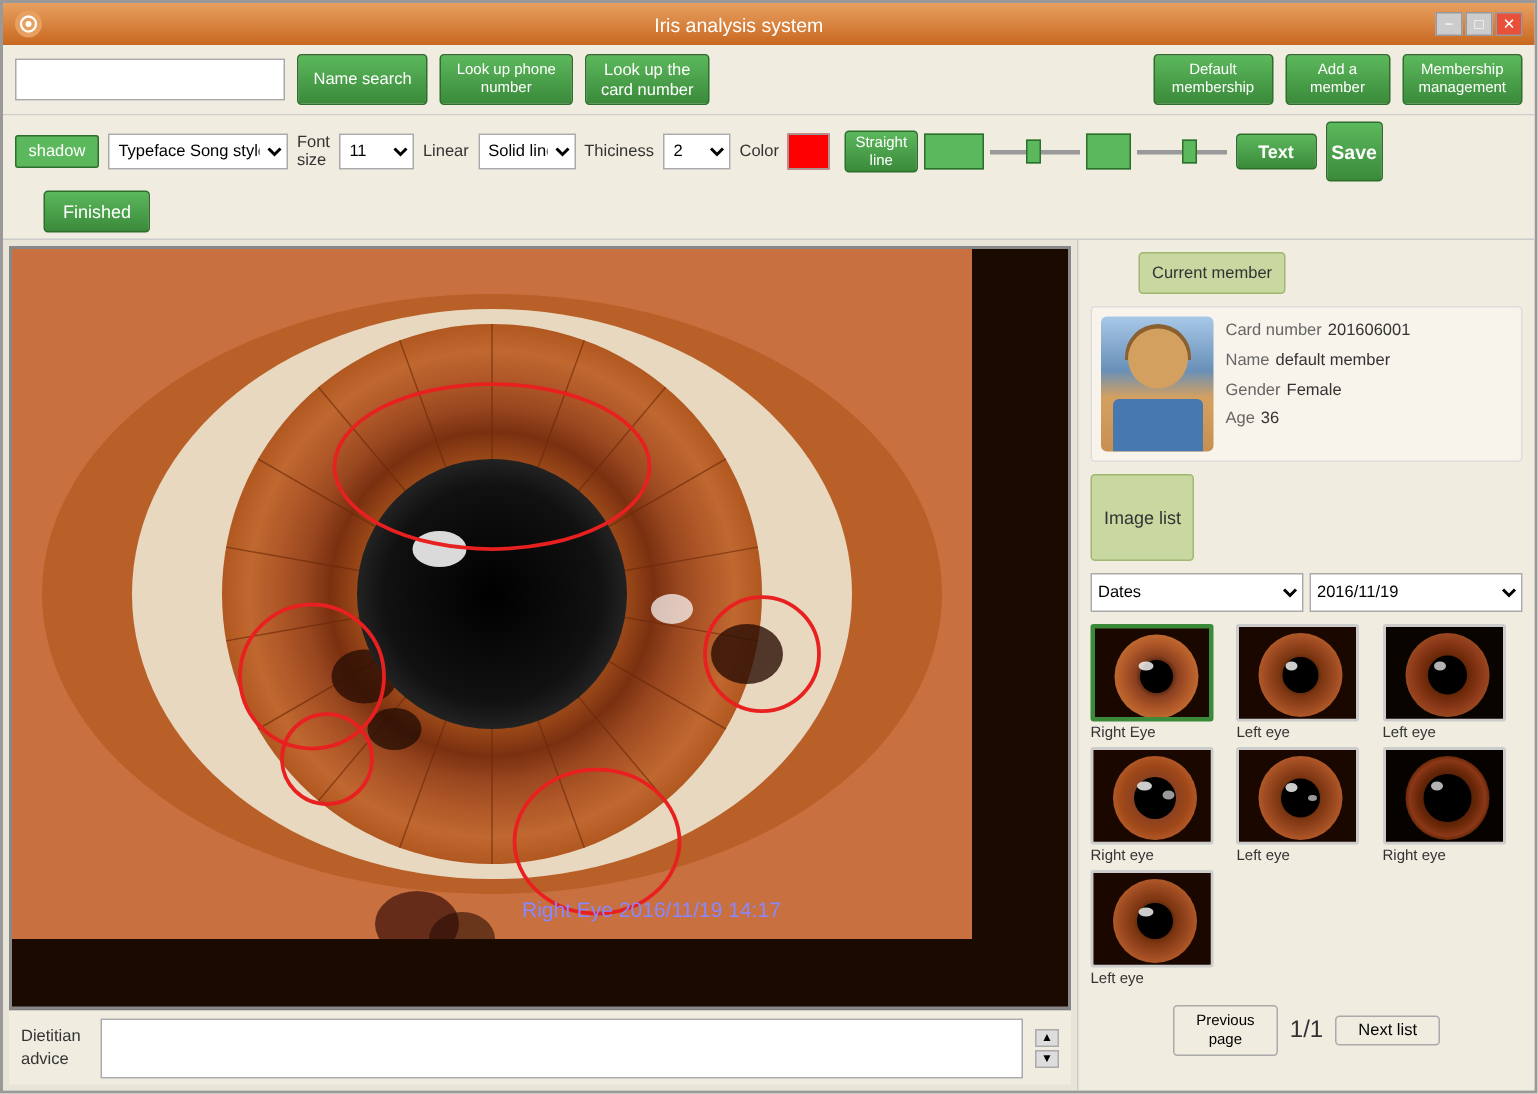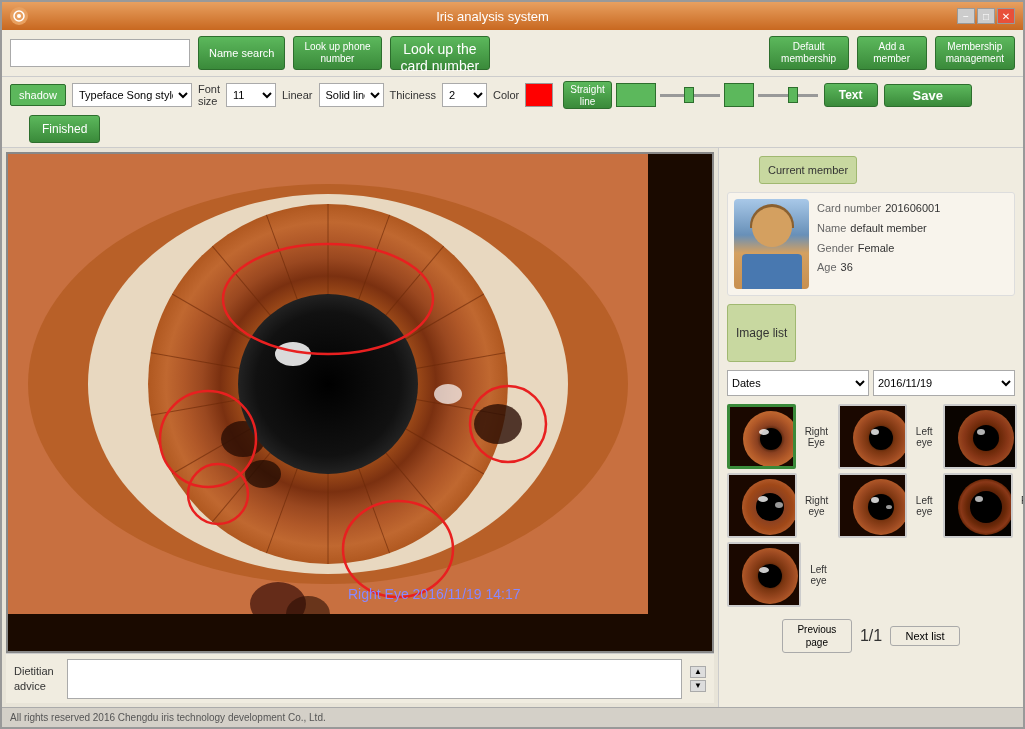--- a/index.html
+++ b/index.html
@@ -26,21 +26,21 @@
     .toolbar-label { font-size: 11px; color: #333; white-space: nowrap; }
     .toolbar-select { height: 24px; border: 1px solid #aaa; background: white; font-size: 11px; padding: 1px 2px; }
     .toolbar-btn-small { background: linear-gradient(to bottom, #5cb85c, #3a8a3a); color: white; border: 1px solid #2d6e2d; padding: 2px 8px; border-radius: 3px; cursor: pointer; font-size: 11px; height: 24px; }
     .shadow-box { background: #5cb85c; color: white; border: 1px solid #2d6e2d; padding: 2px 8px; border-radius: 2px; font-size: 11px; height: 22px; display: flex; align-items: center; }
     .color-box { width: 28px; height: 24px; background: red; border: 1px solid #999; cursor: pointer; }
     .line-btn { background: #5cb85c; border: 1px solid #2d6e2d; width: 40px; height: 24px; cursor: pointer; }
     .slider-line { width: 60px; height: 24px; display: flex; align-items: center; position: relative; }
     .slider-track { width: 100%; height: 3px; background: #999; position: relative; }
     .slider-handle { width: 10px; height: 16px; background: #5cb85c; border: 1px solid #2d6e2d; position: absolute; top: -7px; left: 40%; cursor: pointer; }
     .text-btn { background: linear-gradient(to bottom, #5cb85c, #3a8a3a); color: white; border: 1px solid #2d6e2d; padding: 2px 14px; border-radius: 3px; cursor: pointer; font-size: 12px; height: 24px; font-weight: bold; }
-    .save-btn { background: linear-gradient(to bottom, #5cb85c, #3a8a3a); color: white; border: 1px solid #2d6e2d; padding: 2px 28px; border-radius: 3px; cursor: pointer; font-size: 13px; height: 23px; font-weight: bold; }
+    .save-btn { background: linear-gradient(to bottom, #5cb85c, #3a8a3a); color: white; border: 1px solid #2d6e2d; padding: 2px 3px; border-radius: 3px; cursor: pointer; font-size: 13px; height: 40px; font-weight: bold; }
     .finished-btn { background: linear-gradient(to bottom, #5cb85c, #3a8a3a); color: white; border: 1px solid #2d6e2d; padding: 2px 12px; border-radius: 3px; cursor: pointer; font-size: 12px; height: 28px; margin-left: 19px; }
     
     
     .main-content { display: flex; flex: 1; overflow: hidden; }
     
     
     .image-panel { flex: 1; display: flex; flex-direction: column; padding: 4px; background: #e8e4d8; }
     .iris-container { flex: 1; background: #1a0a00; position: relative; border: 2px solid #888; overflow: hidden; display: flex; align-items: center; justify-content: center; }
     
     
@@ -64,21 +64,21 @@
     .member-info .field { display: flex; gap: 4px; }
     .member-info .label { color: #666; }
     .member-info .value { color: #333; font-weight: 500; }
     
     .image-list-label { font-size: 12px; color: #333; background: #c8d8a0; border: 1px solid #a0b870; padding: 21px 8px; border-radius: 3px; display: inline-block; }
     
     .date-controls { display: flex; gap: 4px; }
     .date-select { flex: 1; height: 26px; border: 1px solid #aaa; background: white; font-size: 11px; }
     
     .image-grid { display: grid; grid-template-columns: repeat(3, 1fr); gap: 4px; }
-    .image-thumb { display: flex; align-items: center; gap: 2px; cursor: pointer; }
+    .image-thumb { display: flex; flex-direction: column; align-items: flex-start; gap: 2px; cursor: pointer; }
     .thumb-img { width: 82px; height: 65px; border: 2px solid #ccc; border-radius: 2px; background: #2a1005; overflow: hidden; position: relative; }
     .thumb-img.selected { border-color: #3a8a3a; border-width: 3px; }
     .thumb-label { font-size: 10px; color: #333; text-align: center; }
     
     .pagination { display: flex; align-items: center; justify-content: center; gap: 8px; margin-top: 4px; }
     .page-btn { background: #f0ece0; border: 1px solid #aaa; padding: 3px 10px; border-radius: 3px; cursor: pointer; font-size: 11px; min-width: 70px; text-align: center; }
     .page-num { font-size: 16px; color: #333; }
     
     .status-bar { background: #d4d0c8; border-top: 1px solid #aaa; padding: 2px 8px; font-size: 10px; color: #555; height: 20px; display: flex; align-items: center; }
   </style>
@@ -99,21 +99,21 @@
       <div class="title-btn">−</div>
       <div class="title-btn">□</div>
       <div class="title-btn close">✕</div>
     </div>
   </div>
 
   <div class="top-controls">
     <input type="text" class="search-input" style="">
     <button class="btn-green" style="min-width:70px;">Name search</button>
     <button class="btn-green" style="min-width:75px; font-size:10px; line-height:1.2;">Look up phone<br>number</button>
-    <button class="btn-green" style="min-width:80px; font-size:14px; line-height:1.2;">Look up the<br>card number</button>
+    <button class="btn-green" style="min-width:80px; font-size:11px; line-height:1.2;">Look up the<br>card number</button>
     <div class="spacer"></div>
     <button class="btn-green" style="min-width:80px; font-size:10px; line-height:1.2;">Default<br>membership</button>
     <button class="btn-green" style="min-width:70px; font-size:10px; line-height:1.2;">Add a<br>member</button>
     <button class="btn-green" style="min-width:80px; font-size:10px; line-height:1.2;">Membership<br>management</button>
   </div>
 
   <div class="toolbar">
     <div class="shadow-box">shadow</div>
     <select class="toolbar-select" style="width:120px;">
       <option>Typeface Song style</option>
@@ -459,17 +459,14 @@
 
       <div class="pagination">
         <button class="page-btn" style="font-size:10px; line-height:1.3;">Previous<br>page</button>
         <span class="page-num">1/1</span>
         <button class="page-btn">Next list</button>
       </div>
 
     </div>
   </div>
 
-  <div class="status-bar">
-    <span>All rights reserved 2016 Chengdu iris technology development Co., Ltd.</span>
-  </div>
 
 </div>
 
 </body></html>

